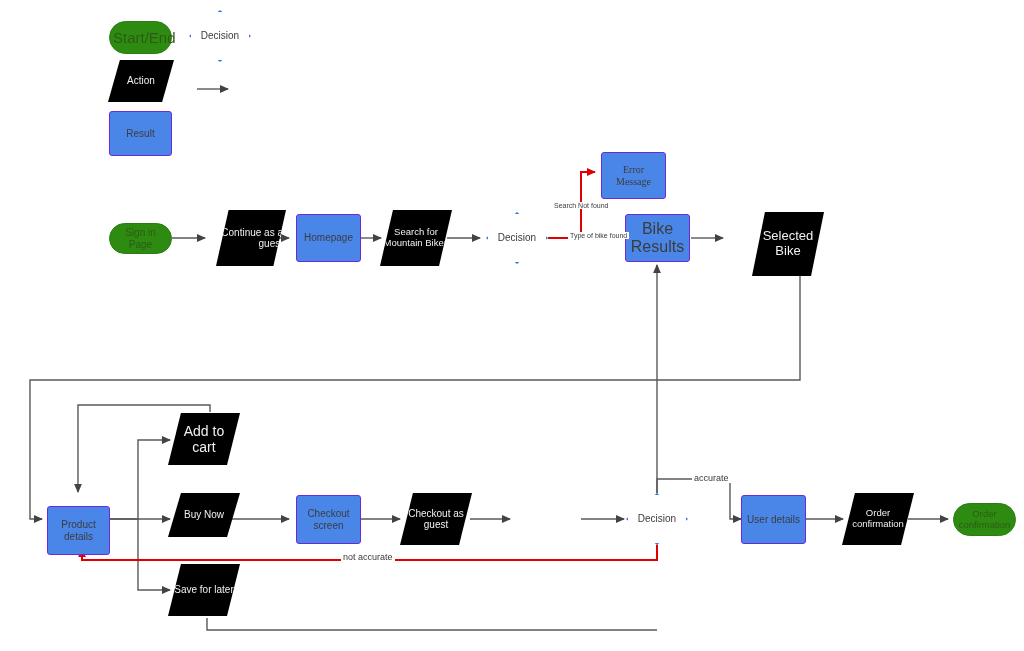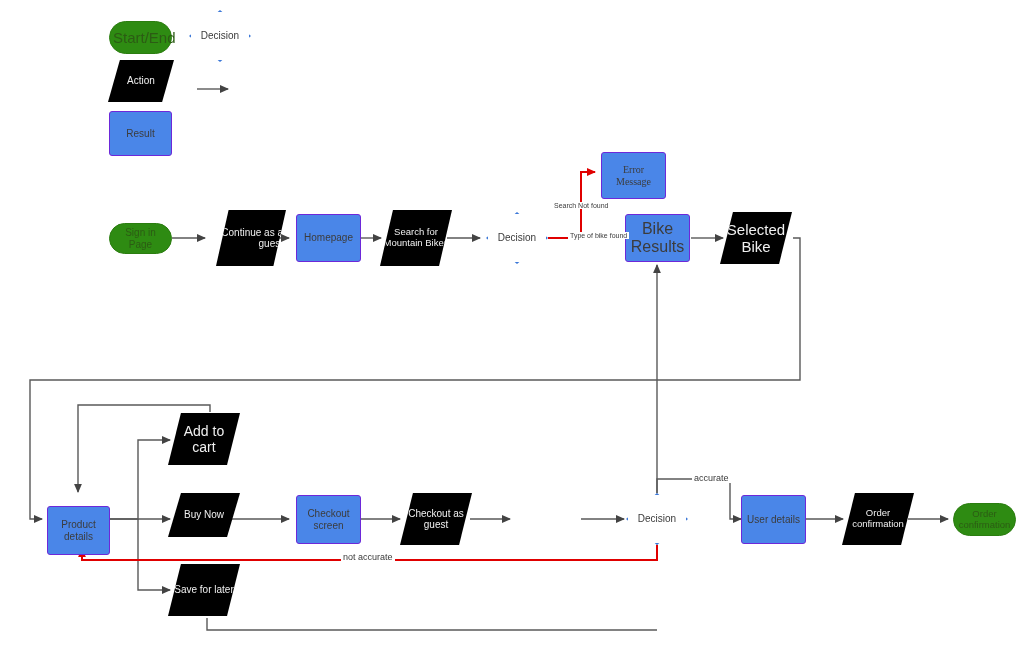--- a/index.html
+++ b/index.html
@@ -194,21 +194,21 @@
   </div>
 
   <div class="node shape-result" style="left:601px; top:152px; width:65px; height:47px; font-size:10px;font-family:Liberation Serif, serif;">
     <span class="lbl">Error Message</span>
   </div>
 
   <div class="node shape-result" style="left:625px; top:214px; width:65px; height:48px; font-size:16px;justify-content:center;">
     <span class="lbl">Bike Results</span>
   </div>
 
-  <div class="node shape-action" style="left:720px; top:212px; width:72px; height:52px; font-size:15px;">
+  <div class="node shape-action" style="left:752px; top:212px; width:72px; height:64px; font-size:13px;">
     <span class="lbl">Selected Bike</span>
   </div>
 
   <div class="node shape-result" style="left:47px; top:506px; width:63px; height:49px; font-size:10px;justify-content:flex-end;">
     <span class="lbl">Product details</span>
   </div>
 
   <div class="node shape-action" style="left:168px; top:413px; width:72px; height:52px; font-size:14px;">
     <span class="lbl">Add to cart</span>
   </div>

